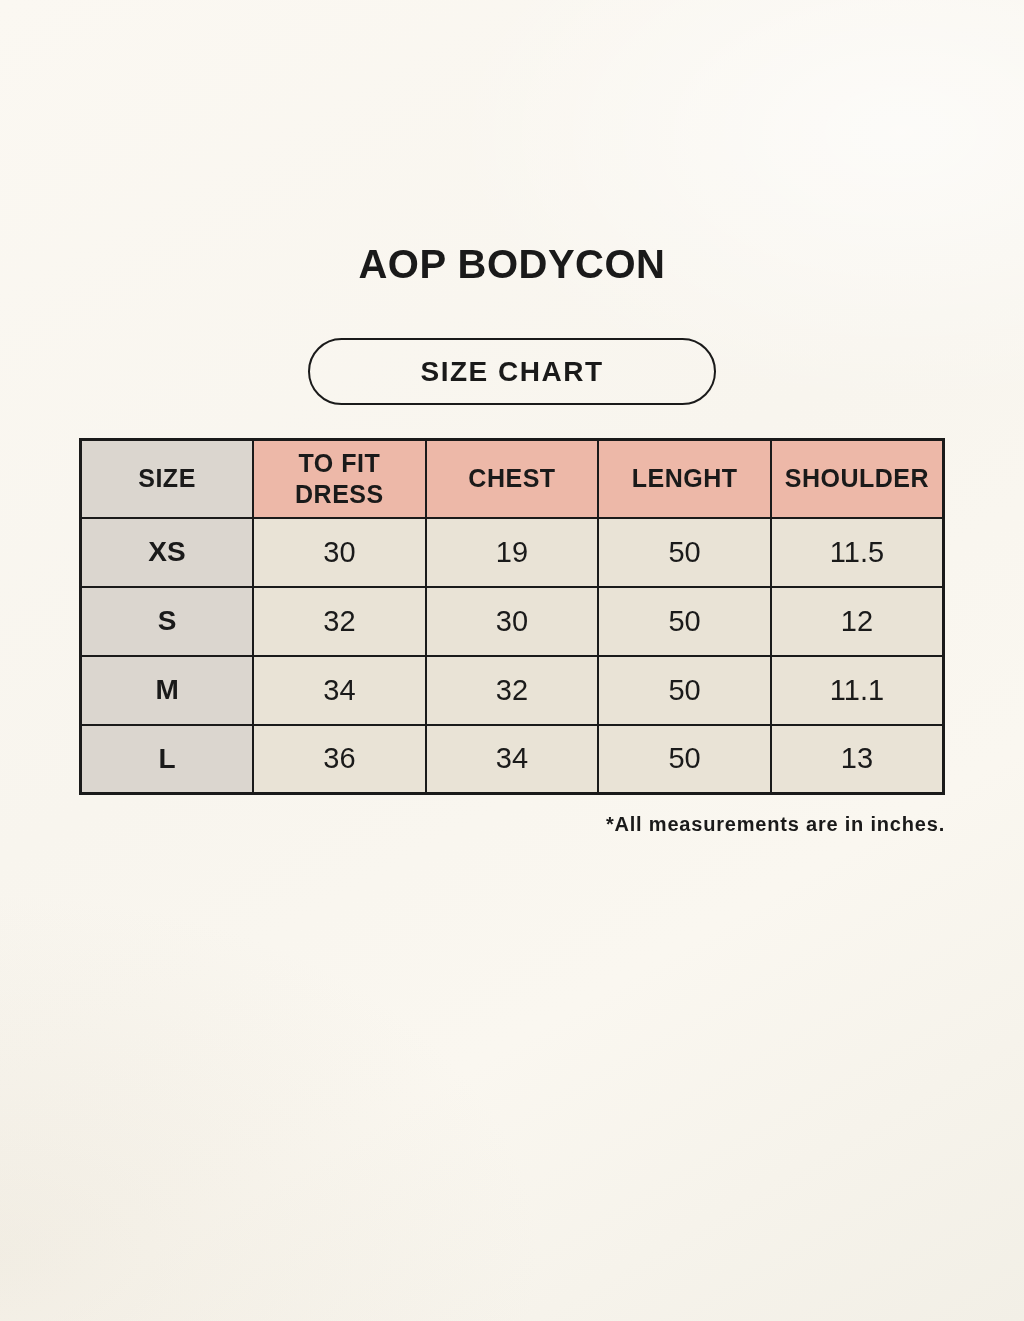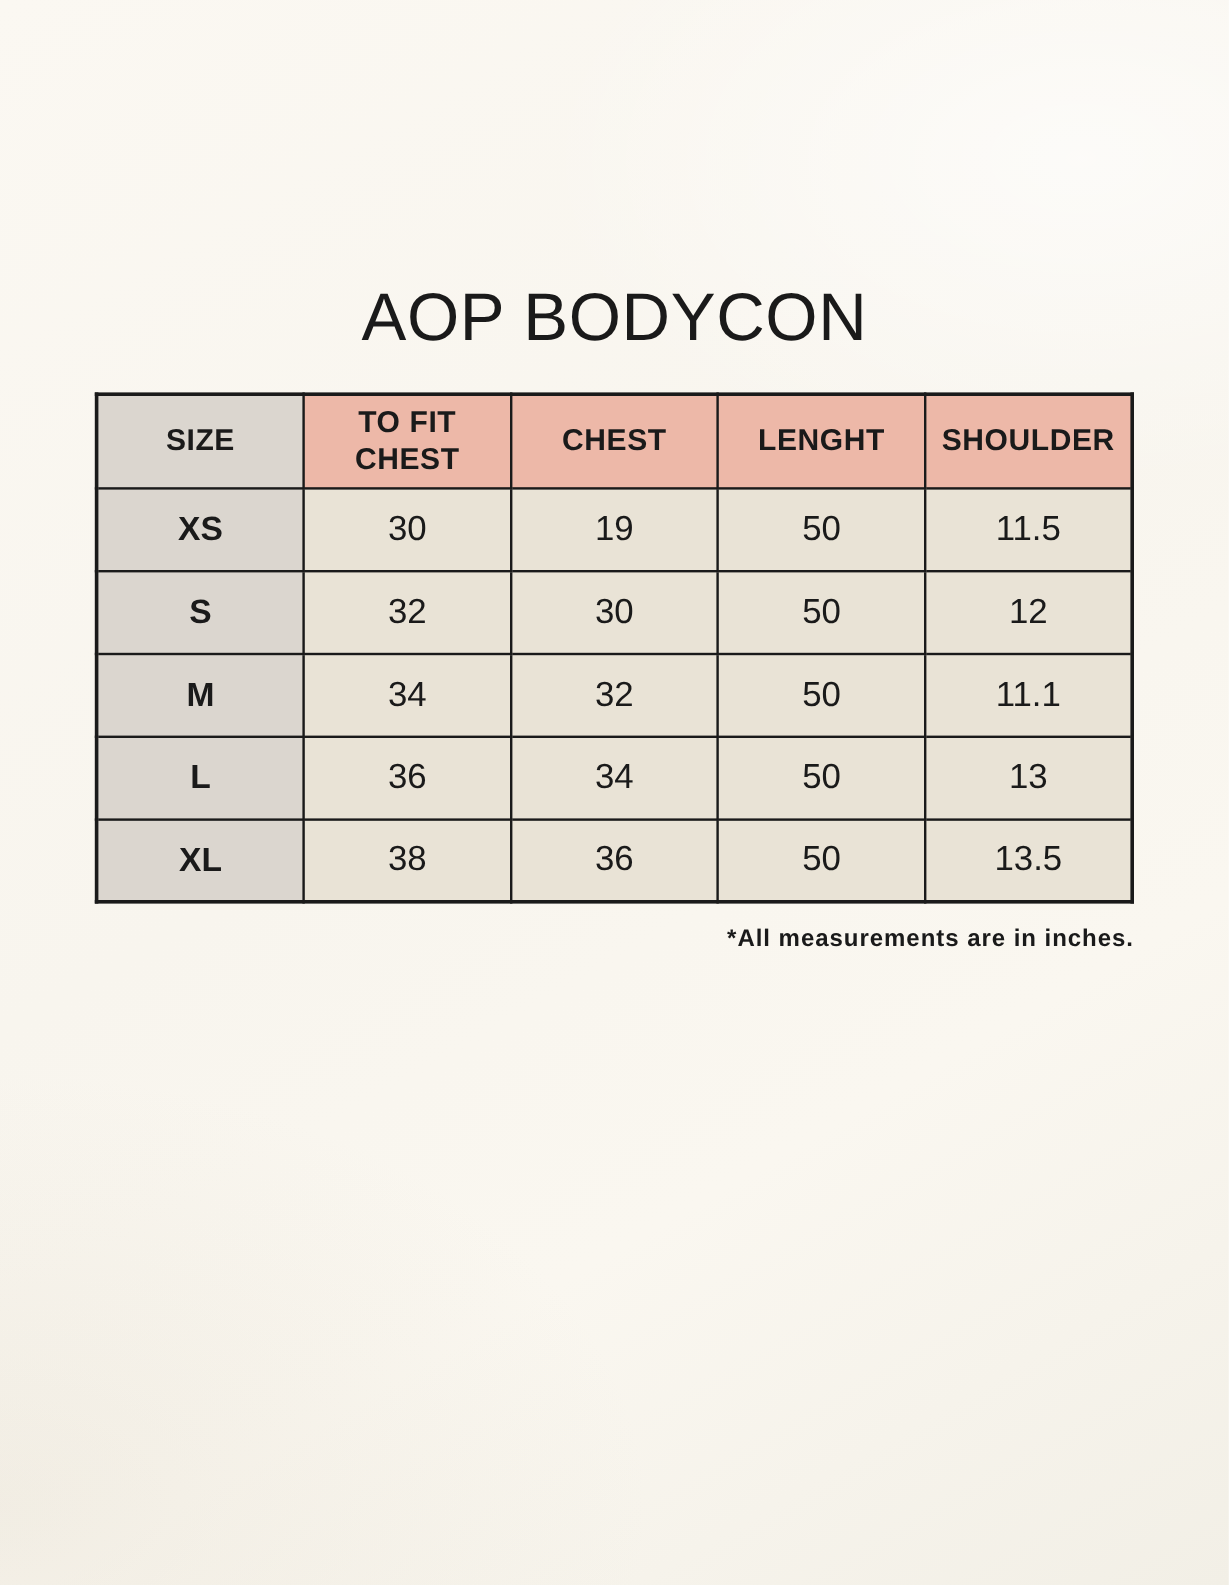--- a/index.html
+++ b/index.html
@@ -21,22 +21,22 @@
 
   .page {
     width: 1024px;
     height: 1321px;
     position: relative;
   }
 
   .title {
     margin: 234px auto 0;
     text-align: center;
-    font-size: 56px;
-    font-weight: 400;
+    font-size: 40px;
+    font-weight: 700;
     line-height: 60px;
     letter-spacing: 0.5px;
     color: var(--ink, #1a1a1a);
   }
 
   .badge {
     width: 408px;
     height: 67px;
     margin: 44px auto 0;
     border: 2.5px solid var(--ink, #1a1a1a);
@@ -105,26 +105,29 @@
 </style>
 </head>
 <body>
 
 <div class="page">
 
   <h1 class="title">
     <span>AOP BODYCON</span><br>
   </h1>
 
+  <div class="badge">
+    <span>SIZE CHART</span>
+  </div>
 
   <table class="size-chart">
     <thead>
       <tr>
         <th>SIZE</th>
-        <th>TO FIT CHEST</th>
+        <th>TO FIT DRESS</th>
         <th>CHEST</th>
         <th>LENGHT</th>
         <th>SHOULDER</th>
       </tr>
     </thead>
     <tbody id="table-body">
         <tr>
           <td>XS</td>
           <td>30</td>
           <td>19</td>
@@ -145,25 +148,18 @@
           <td>50</td>
           <td>11.1</td>
         </tr>
         <tr>
           <td>L</td>
           <td>36</td>
           <td>34</td>
           <td>50</td>
           <td>13</td>
         </tr>
-        <tr>
-          <td>XL</td>
-          <td>38</td>
-          <td>36</td>
-          <td>50</td>
-          <td>13.5</td>
-        </tr>
       </tbody>
   </table>
 
   <div class="footnote">*All measurements are in inches.</div>
 
 </div>
 
 </body></html>

